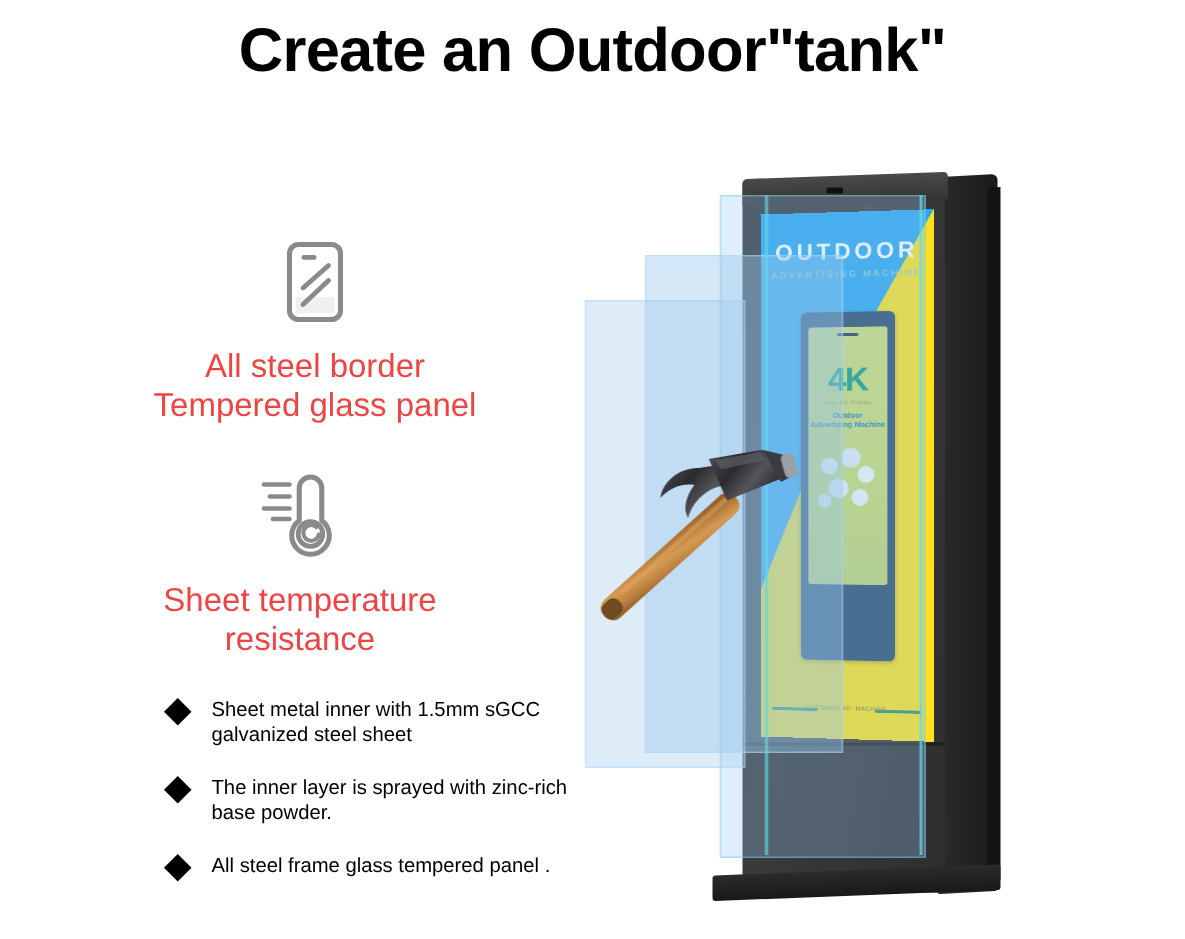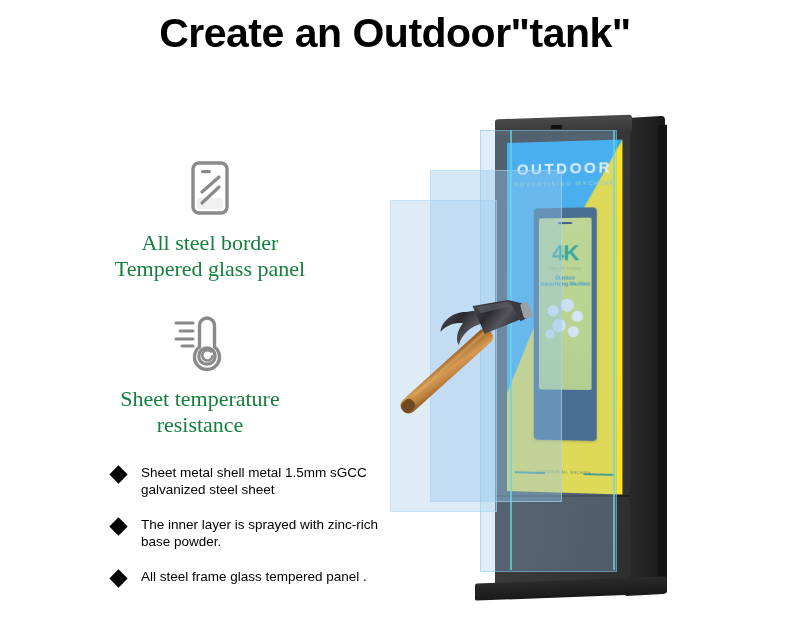--- a/index.html
+++ b/index.html
@@ -41,23 +41,22 @@
     position: relative;
     text-align: center;
   }
   .feature-icon {
     display: block;
     margin: 0 auto 10px auto;
   }
   .feature-label {
     font-size: 22px;
     line-height: 26px;
-    color: #15803d;
+    color: #ef4444;
     white-space: pre-line;
-    font-family: Liberation Serif, serif;
   }
   #feature-glass { position: absolute; left: 30px; top: 0; width: 360px; }
   #feature-temp  { position: absolute; left: 20px; top: 150px; width: 360px; }
 
   
   .bullets {
     position: absolute;
     left: 112px;
     top: 464px;
     width: 330px;
@@ -393,21 +392,21 @@
     </span>
     <div class="feature-label">Sheet temperature
 resistance</div>
   </div>
 
 </div>
 
 <div class="bullets">
   <div class="bullet-row">
     <span class="bullet-diamond"></span>
-    <span class="bullet-text">Sheet metal shell metal 1.5mm sGCC
+    <span class="bullet-text">Sheet metal inner with 1.5mm sGCC
 galvanized steel sheet</span>
   </div>
   <div class="bullet-row">
     <span class="bullet-diamond"></span>
     <span class="bullet-text">The inner layer is sprayed with zinc-rich
 base powder.</span>
   </div>
   <div class="bullet-row">
     <span class="bullet-diamond"></span>
     <span class="bullet-text">All steel frame glass tempered panel .</span>

